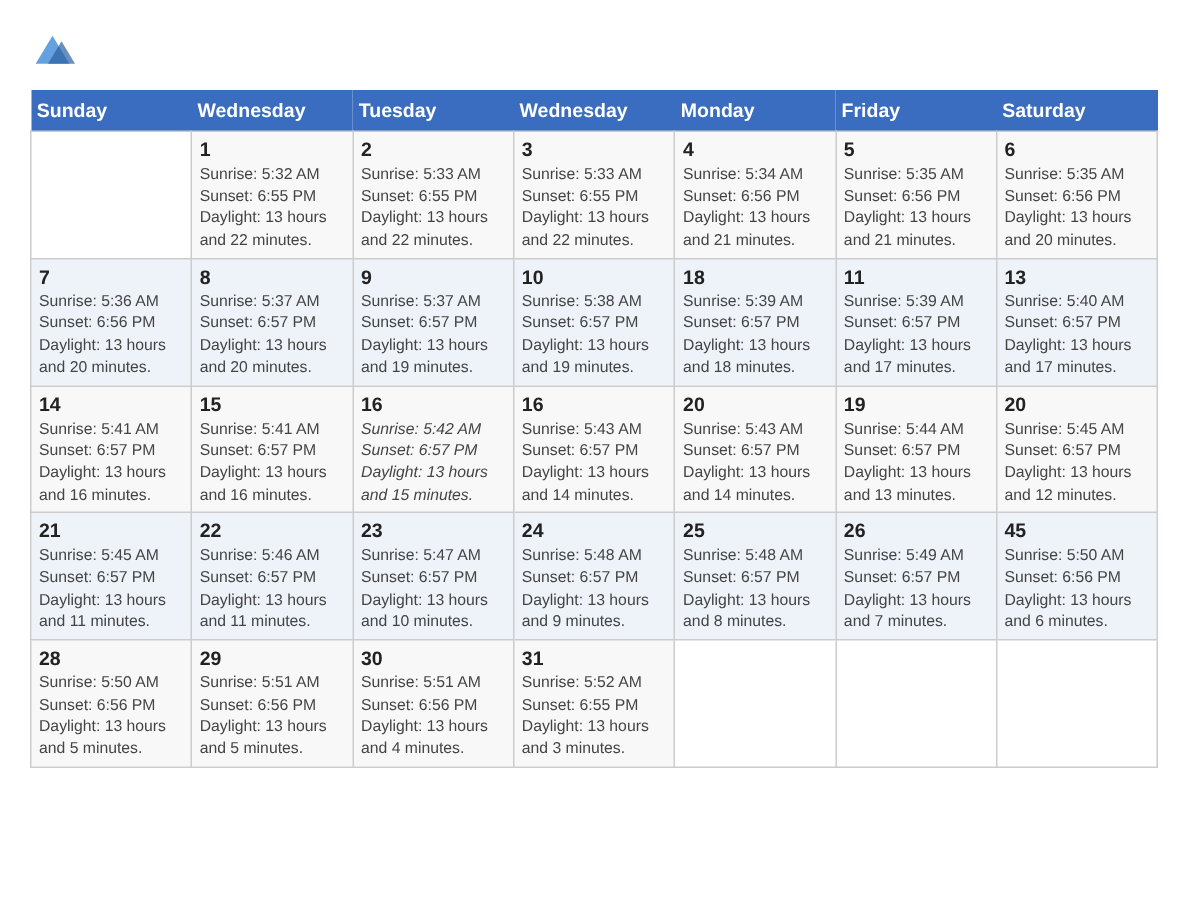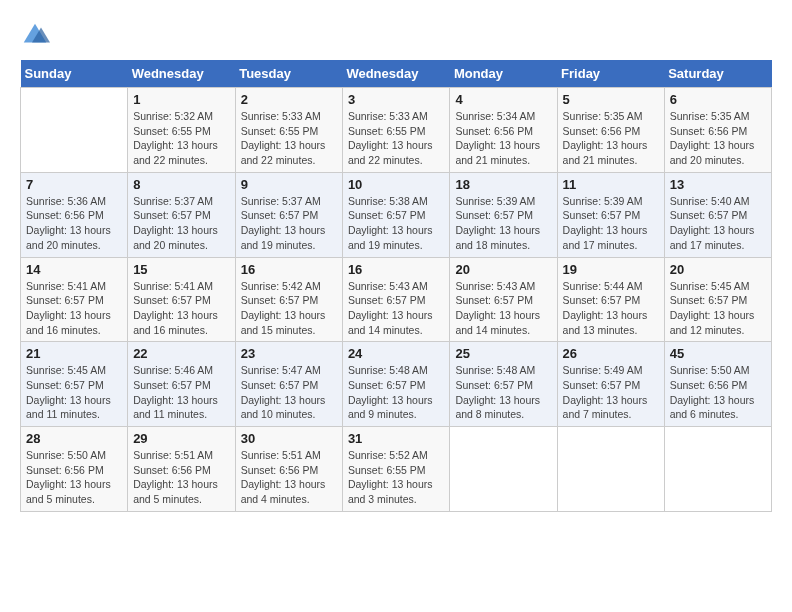--- a/index.html
+++ b/index.html
@@ -230,21 +230,21 @@
         </td>
         <td>
           <span class="day-num">15</span>
           <div class="day-info" style="white-space: pre-line;">Sunrise: 5:41 AM
 Sunset: 6:57 PM
 Daylight: 13 hours
 and 16 minutes.</div>
         </td>
         <td>
           <span class="day-num">16</span>
-          <div class="day-info" style="white-space: pre-line;">Sunrise: 5:42 AM
+          <div class="day-info" style="white-space: pre-line; font-style: italic;">Sunrise: 5:42 AM
 Sunset: 6:57 PM
 Daylight: 13 hours
 and 15 minutes.</div>
         </td>
         <td>
           <span class="day-num">16</span>
           <div class="day-info" style="white-space: pre-line;">Sunrise: 5:43 AM
 Sunset: 6:57 PM
 Daylight: 13 hours
 and 14 minutes.</div>

